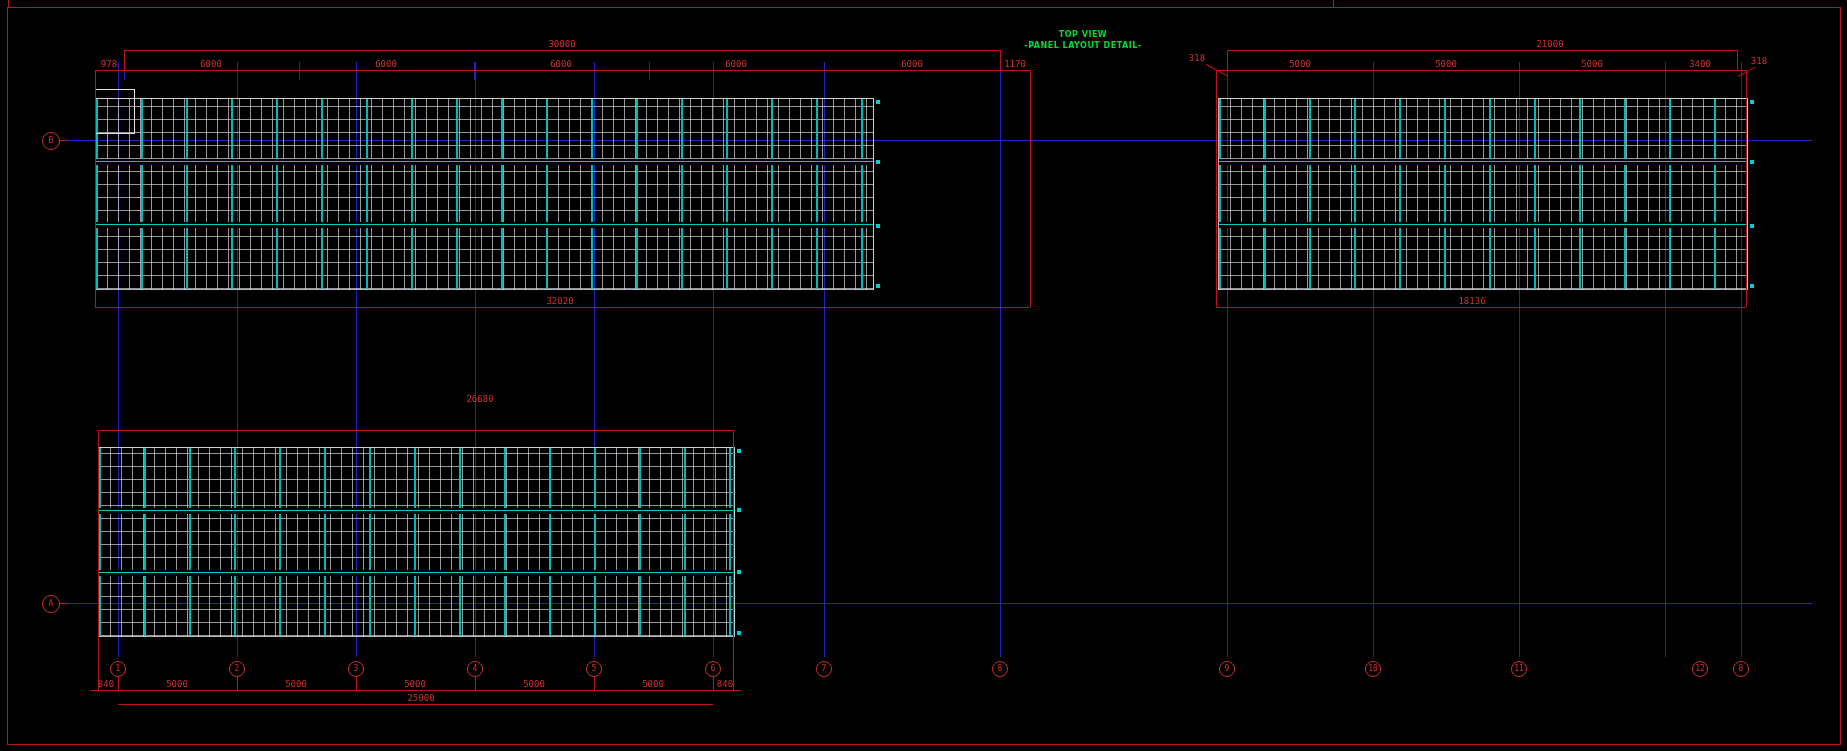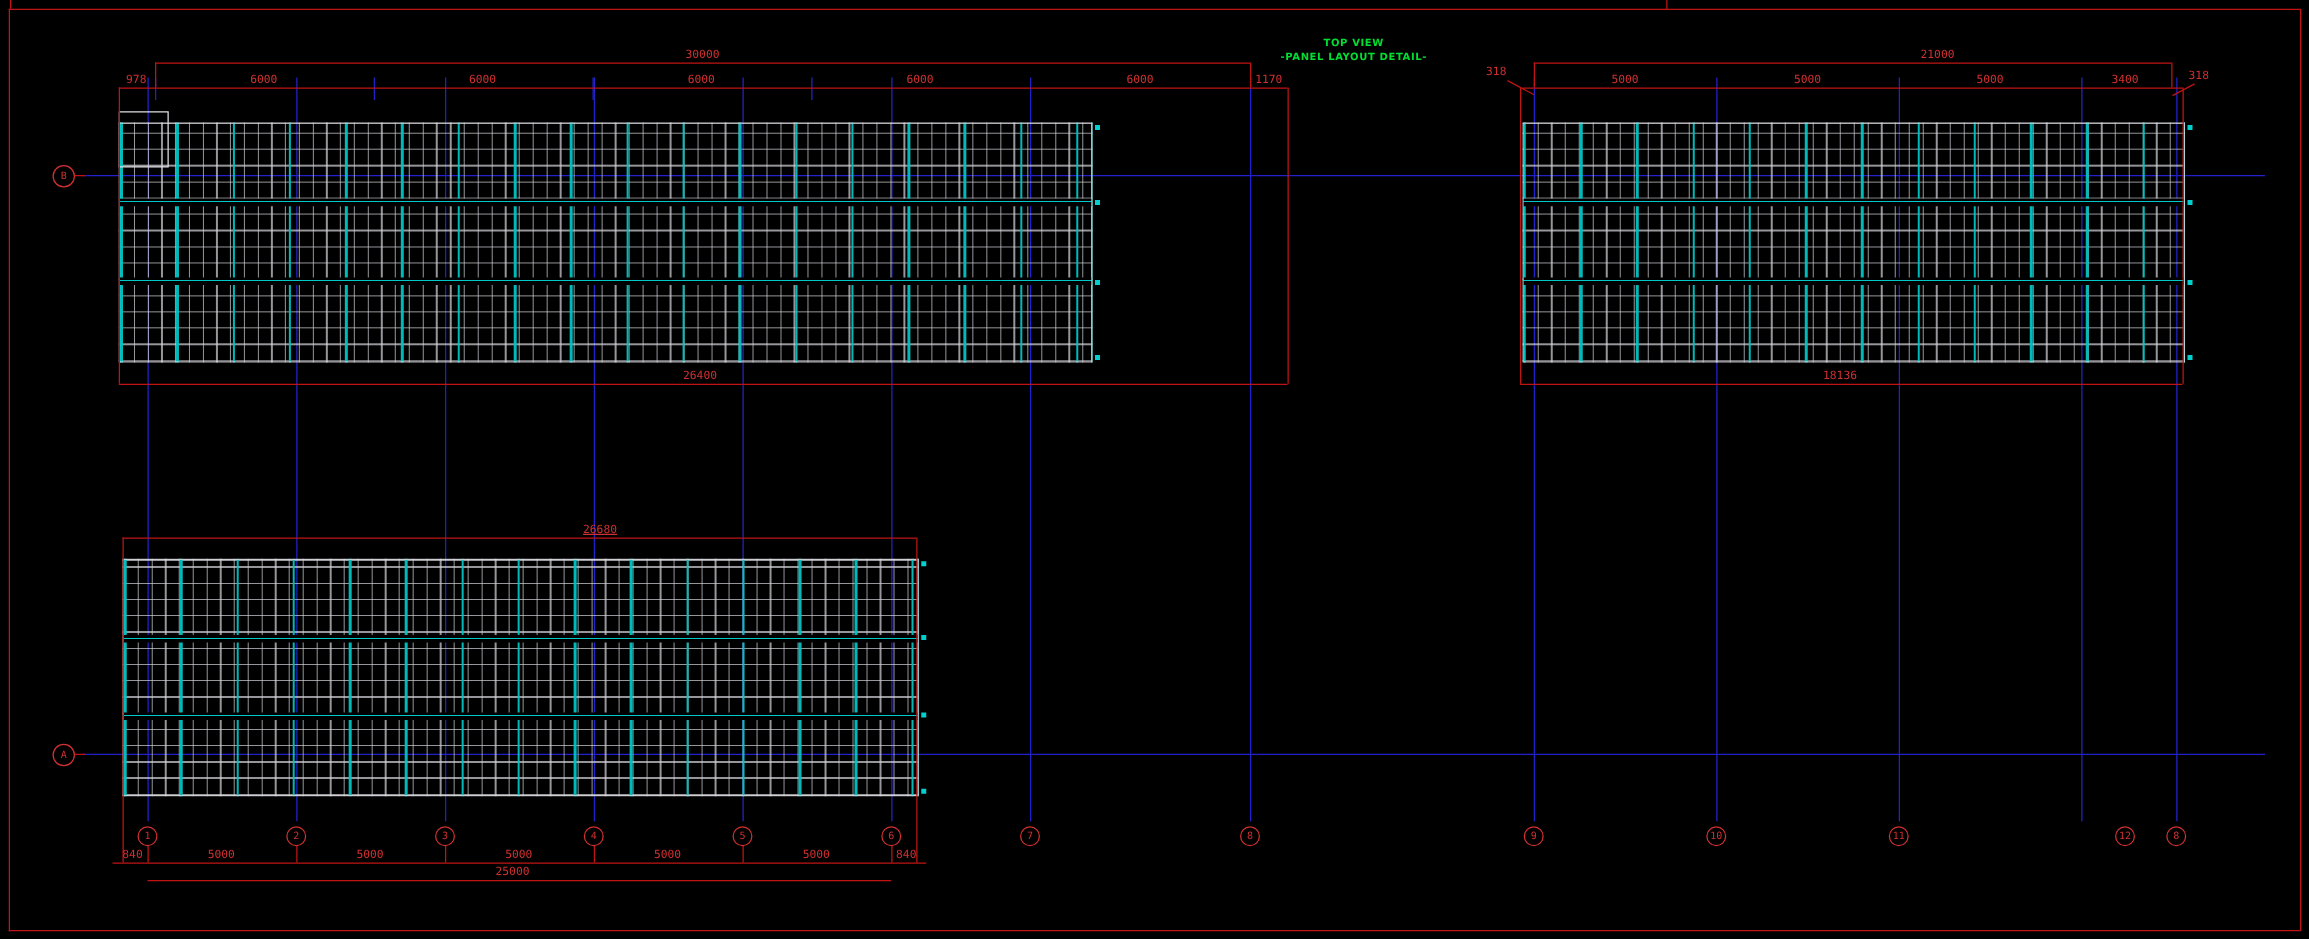--- a/index.html
+++ b/index.html
@@ -95,21 +95,21 @@
   <div class="rl hl" style="left:95px;top:307px;width:935px;"></div>
 
   <div class="dt" style="left:562px;top:39px;text-align:right;">30000</div>
   <div class="dt" style="left:109px;top:59px;">978</div>
   <div class="dt" style="left:211px;top:59px;">6000</div>
   <div class="dt" style="left:386px;top:59px;">6000</div>
   <div class="dt" style="left:561px;top:59px;">6000</div>
   <div class="dt" style="left:736px;top:59px;">6000</div>
   <div class="dt" style="left:912px;top:59px;">6000</div>
   <div class="dt" style="left:1015px;top:59px;">1170</div>
-  <div class="dt" style="left:560px;top:296px;">26400</div>
+  <div class="dt" style="left:560px;top:296px;">32020</div>
 
   <div class="mesh" style="left:1218px;top:98px;width:528px;height:190px;">
     <div class="bdiv" style="top:60px;"></div>
     <div class="bdiv" style="top:123px;"></div>
   </div>
   <div class="cdot" style="left:1750px;top:100px;"></div>
   <div class="cdot" style="left:1750px;top:160px;"></div>
   <div class="cdot" style="left:1750px;top:224px;"></div>
   <div class="cdot" style="left:1750px;top:284px;"></div>
 
@@ -147,29 +147,29 @@
   <div class="rl hl" style="left:90px;top:690px;width:651px;"></div>
   <div class="rl hl" style="left:118px;top:704px;width:595px;"></div>
 
   <div class="rl vl" style="left:118px;top:675px;height:15px;"></div>
   <div class="rl vl" style="left:237px;top:675px;height:15px;"></div>
   <div class="rl vl" style="left:356px;top:675px;height:15px;"></div>
   <div class="rl vl" style="left:475px;top:675px;height:15px;"></div>
   <div class="rl vl" style="left:594px;top:675px;height:15px;"></div>
   <div class="rl vl" style="left:713px;top:675px;height:15px;"></div>
 
-  <div class="dt" style="left:480px;top:419px;text-decoration:underline;">26680</div>
+  <div class="dt" style="left:480px;top:394px;">26680</div>
   <div class="dt" style="left:106px;top:679px;">840</div>
   <div class="dt" style="left:177px;top:679px;">5000</div>
   <div class="dt" style="left:296px;top:679px;">5000</div>
   <div class="dt" style="left:415px;top:679px;">5000</div>
   <div class="dt" style="left:534px;top:679px;">5000</div>
   <div class="dt" style="left:653px;top:679px;">5000</div>
   <div class="dt" style="left:725px;top:679px;">840</div>
-  <div class="dt" style="left:410px;top:693px;">25000</div>
+  <div class="dt" style="left:421px;top:693px;">25000</div>
 
   <div class="rl hl" style="left:58px;top:140px;width:10px;"></div>
   <div class="bub rowbub" style="left:42px;top:132px;">B</div>
   <div class="rl hl" style="left:58px;top:603px;width:10px;"></div>
   <div class="bub rowbub" style="left:42px;top:595px;">A</div>
 
   <div class="bub" style="left:118px;top:661px;">1</div>
   <div class="bub" style="left:237px;top:661px;">2</div>
   <div class="bub" style="left:356px;top:661px;">3</div>
   <div class="bub" style="left:475px;top:661px;">4</div>

